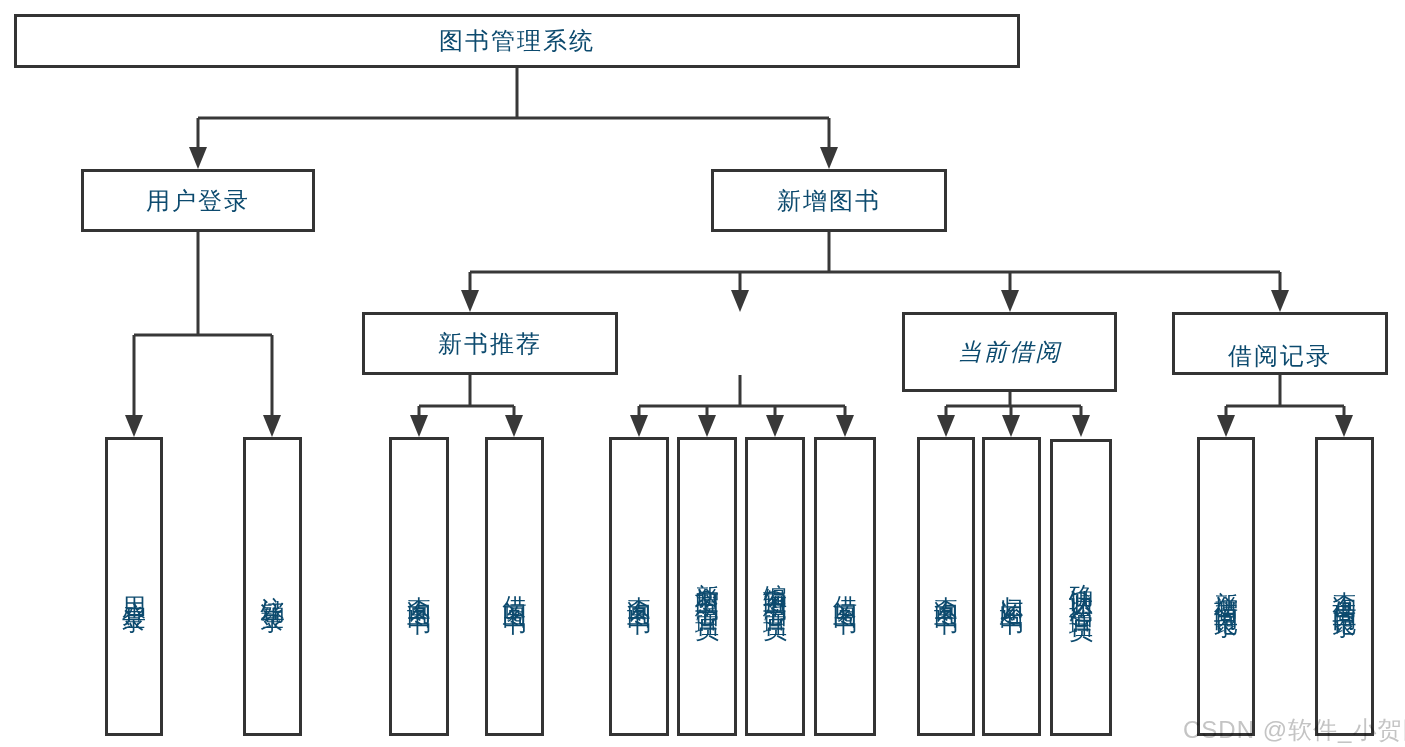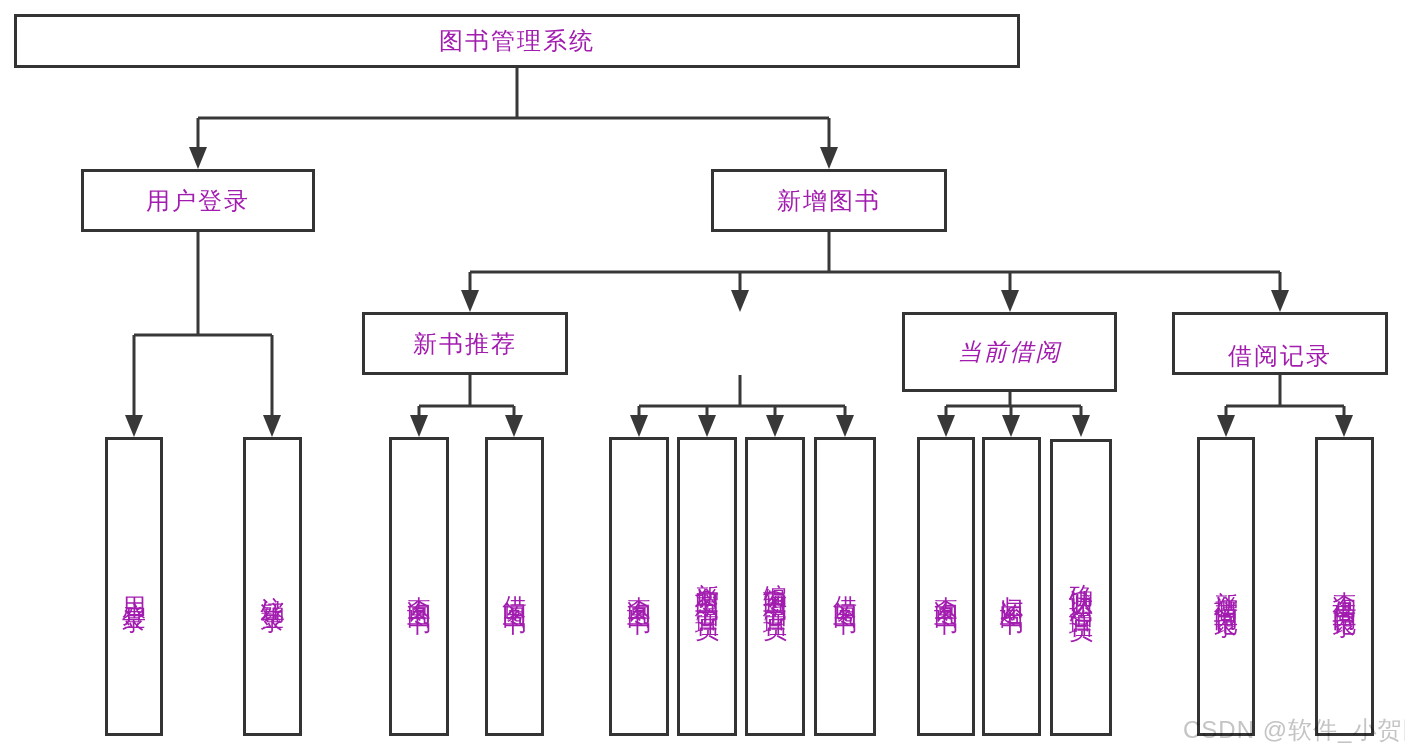--- a/index.html
+++ b/index.html
@@ -23,21 +23,21 @@
     height: 747px;
   }
   .box {
     position: absolute;
     box-sizing: border-box;
     border: 3px solid #343434;
     background: #ffffff;
     display: flex;
     align-items: center;
     justify-content: center;
-    color: #a21caf;
+    color: #0c4a6e;
   }
   .box.h span {
     font-size: 24px;
     letter-spacing: 2px;
     white-space: nowrap;
   }
   .box.v span {
     writing-mode: vertical-rl;
     text-orientation: mixed;
     font-size: 24px;
@@ -98,21 +98,21 @@
     <span>图书管理系统</span>
   </div>
 
   <div class="box h" style="left:81px; top:169px; width:234px; height:63px;">
     <span>用户登录</span>
   </div>
   <div class="box h" style="left:711px; top:169px; width:236px; height:63px;">
     <span>新增图书</span>
   </div>
 
-  <div class="box h" style="left:362px; top:312px; width:206px; height:63px;">
+  <div class="box h" style="left:362px; top:312px; width:256px; height:63px;">
     <span>新书推荐</span>
   </div>
   <div class="box h" style="left:902px; top:312px; width:215px; height:80px;font-style:italic;">
     <span>当前借阅</span>
   </div>
   <div class="box h" style="left:1172px; top:312px; width:216px; height:63px;align-items:flex-end;">
     <span>借阅记录</span>
   </div>
 
   <div class="box v" style="left:105px; top:437px; width:58px; height:299px;">

